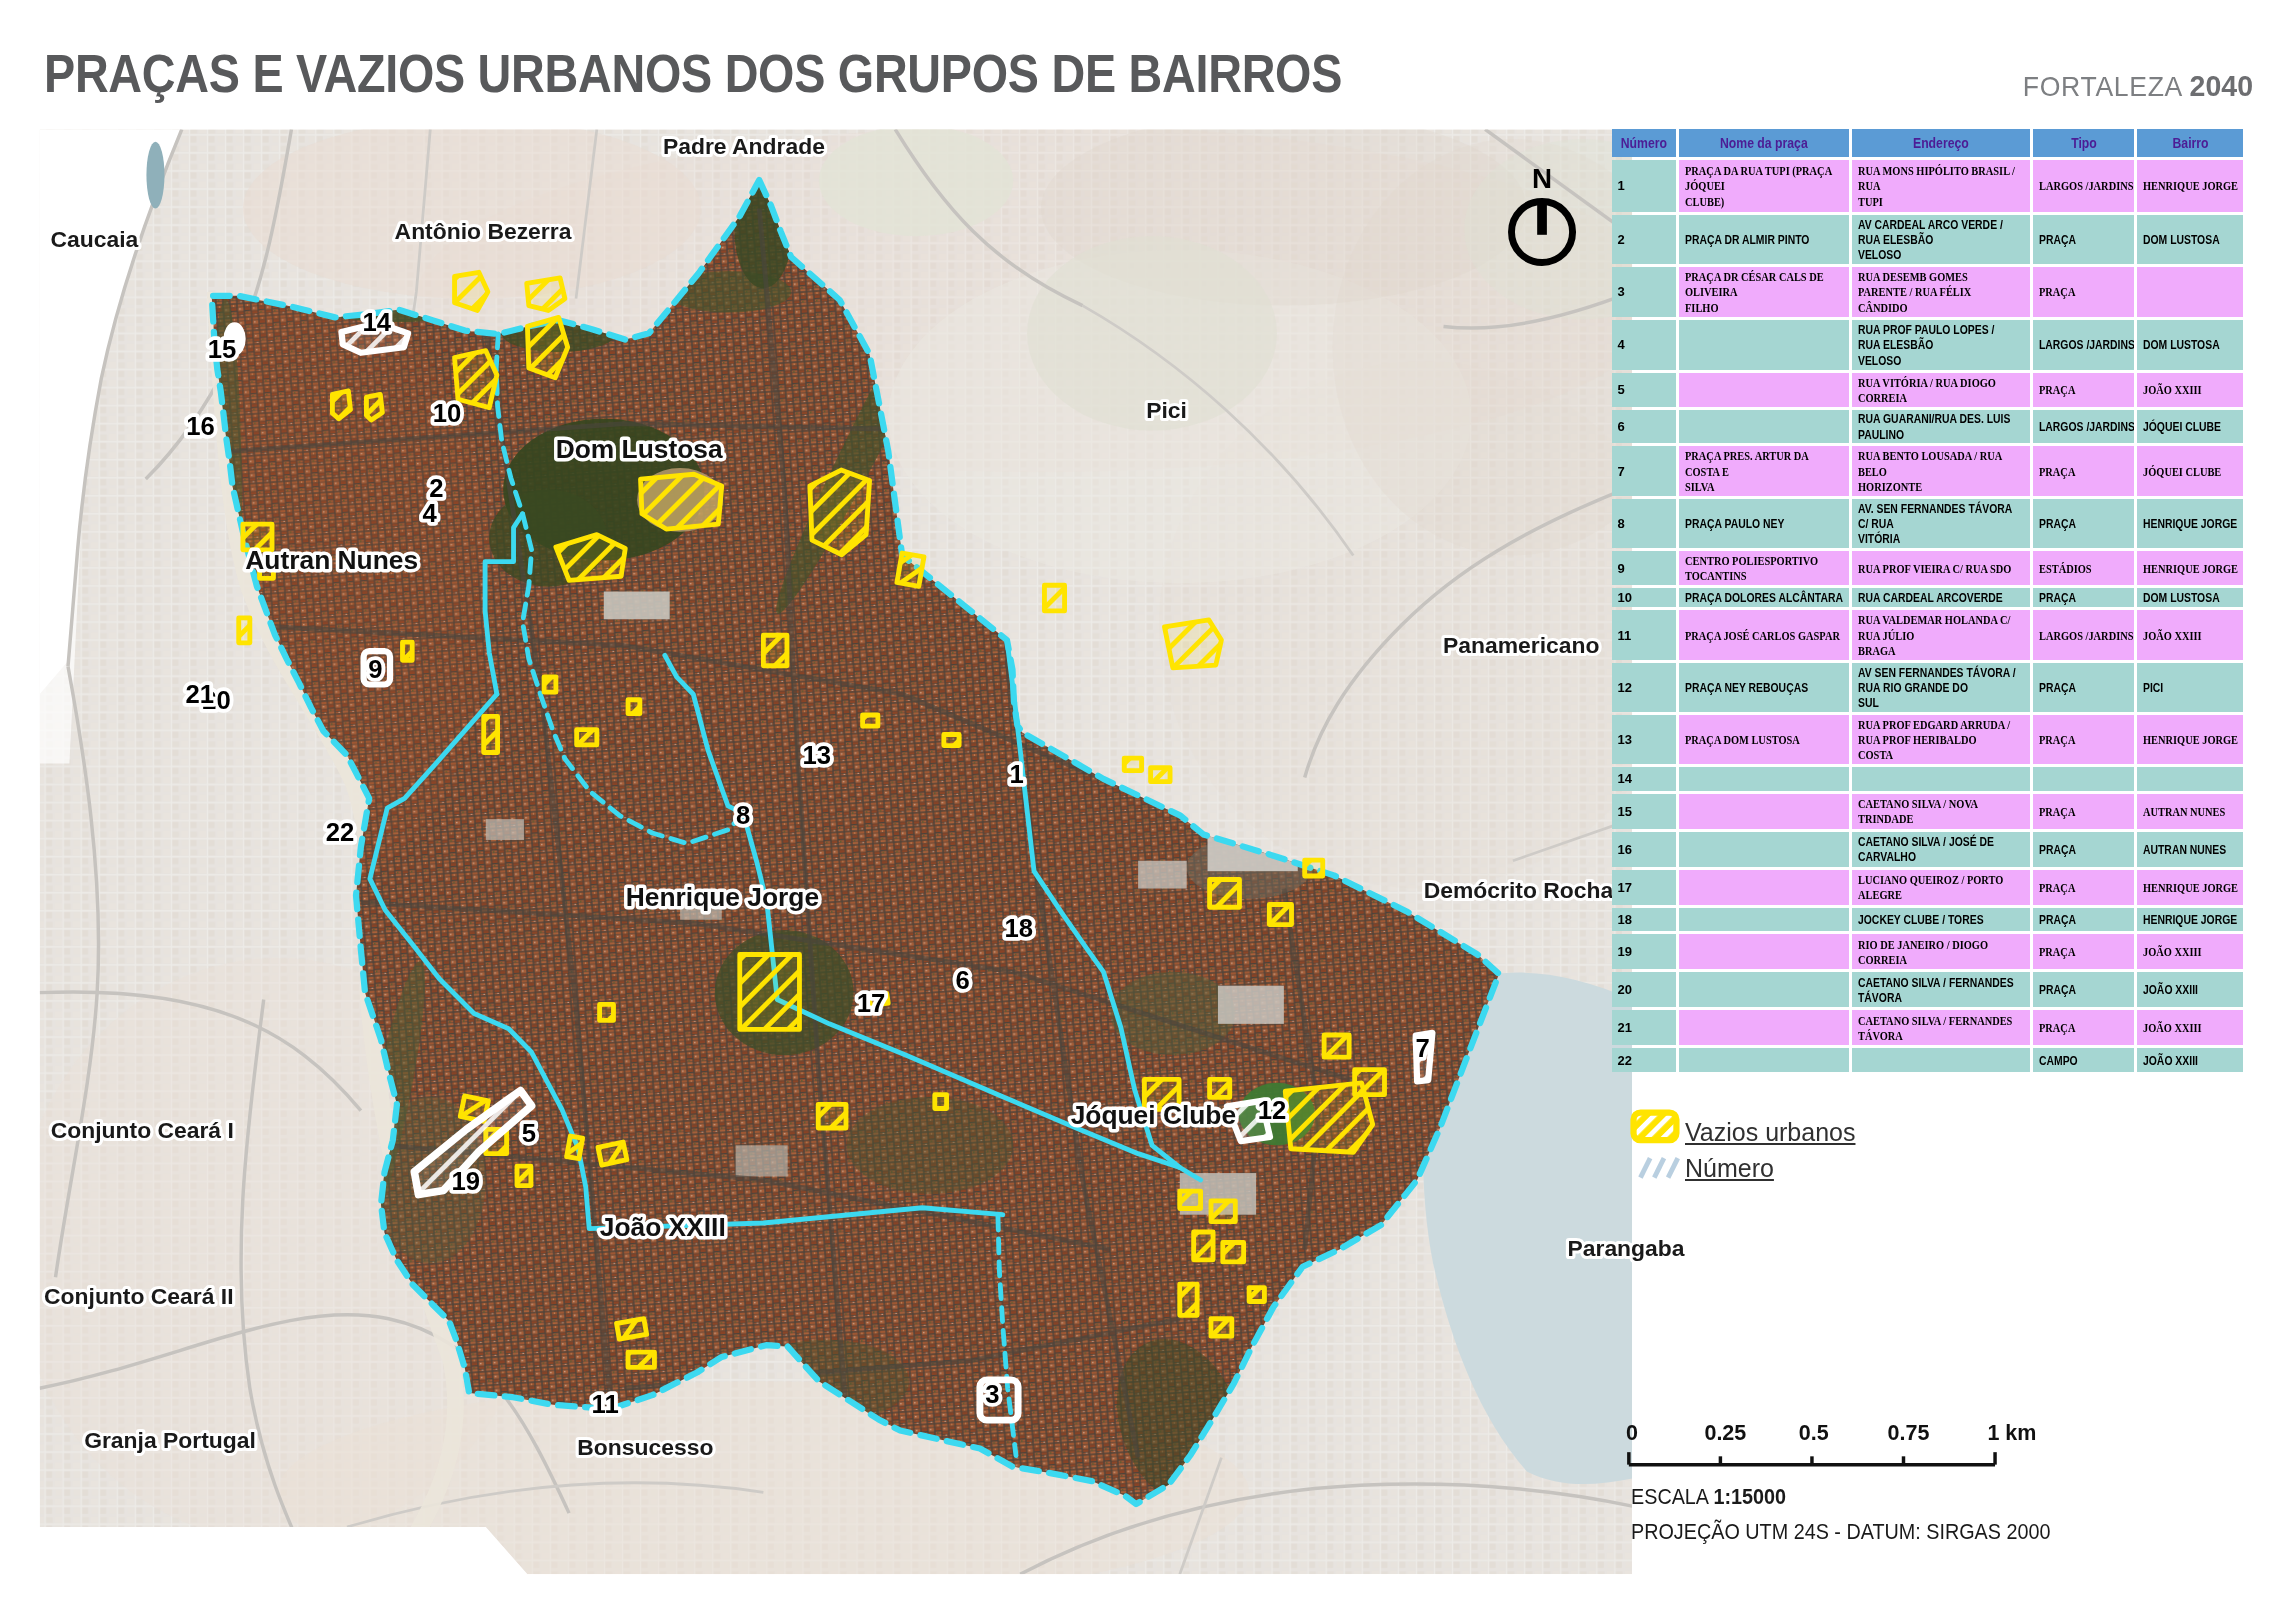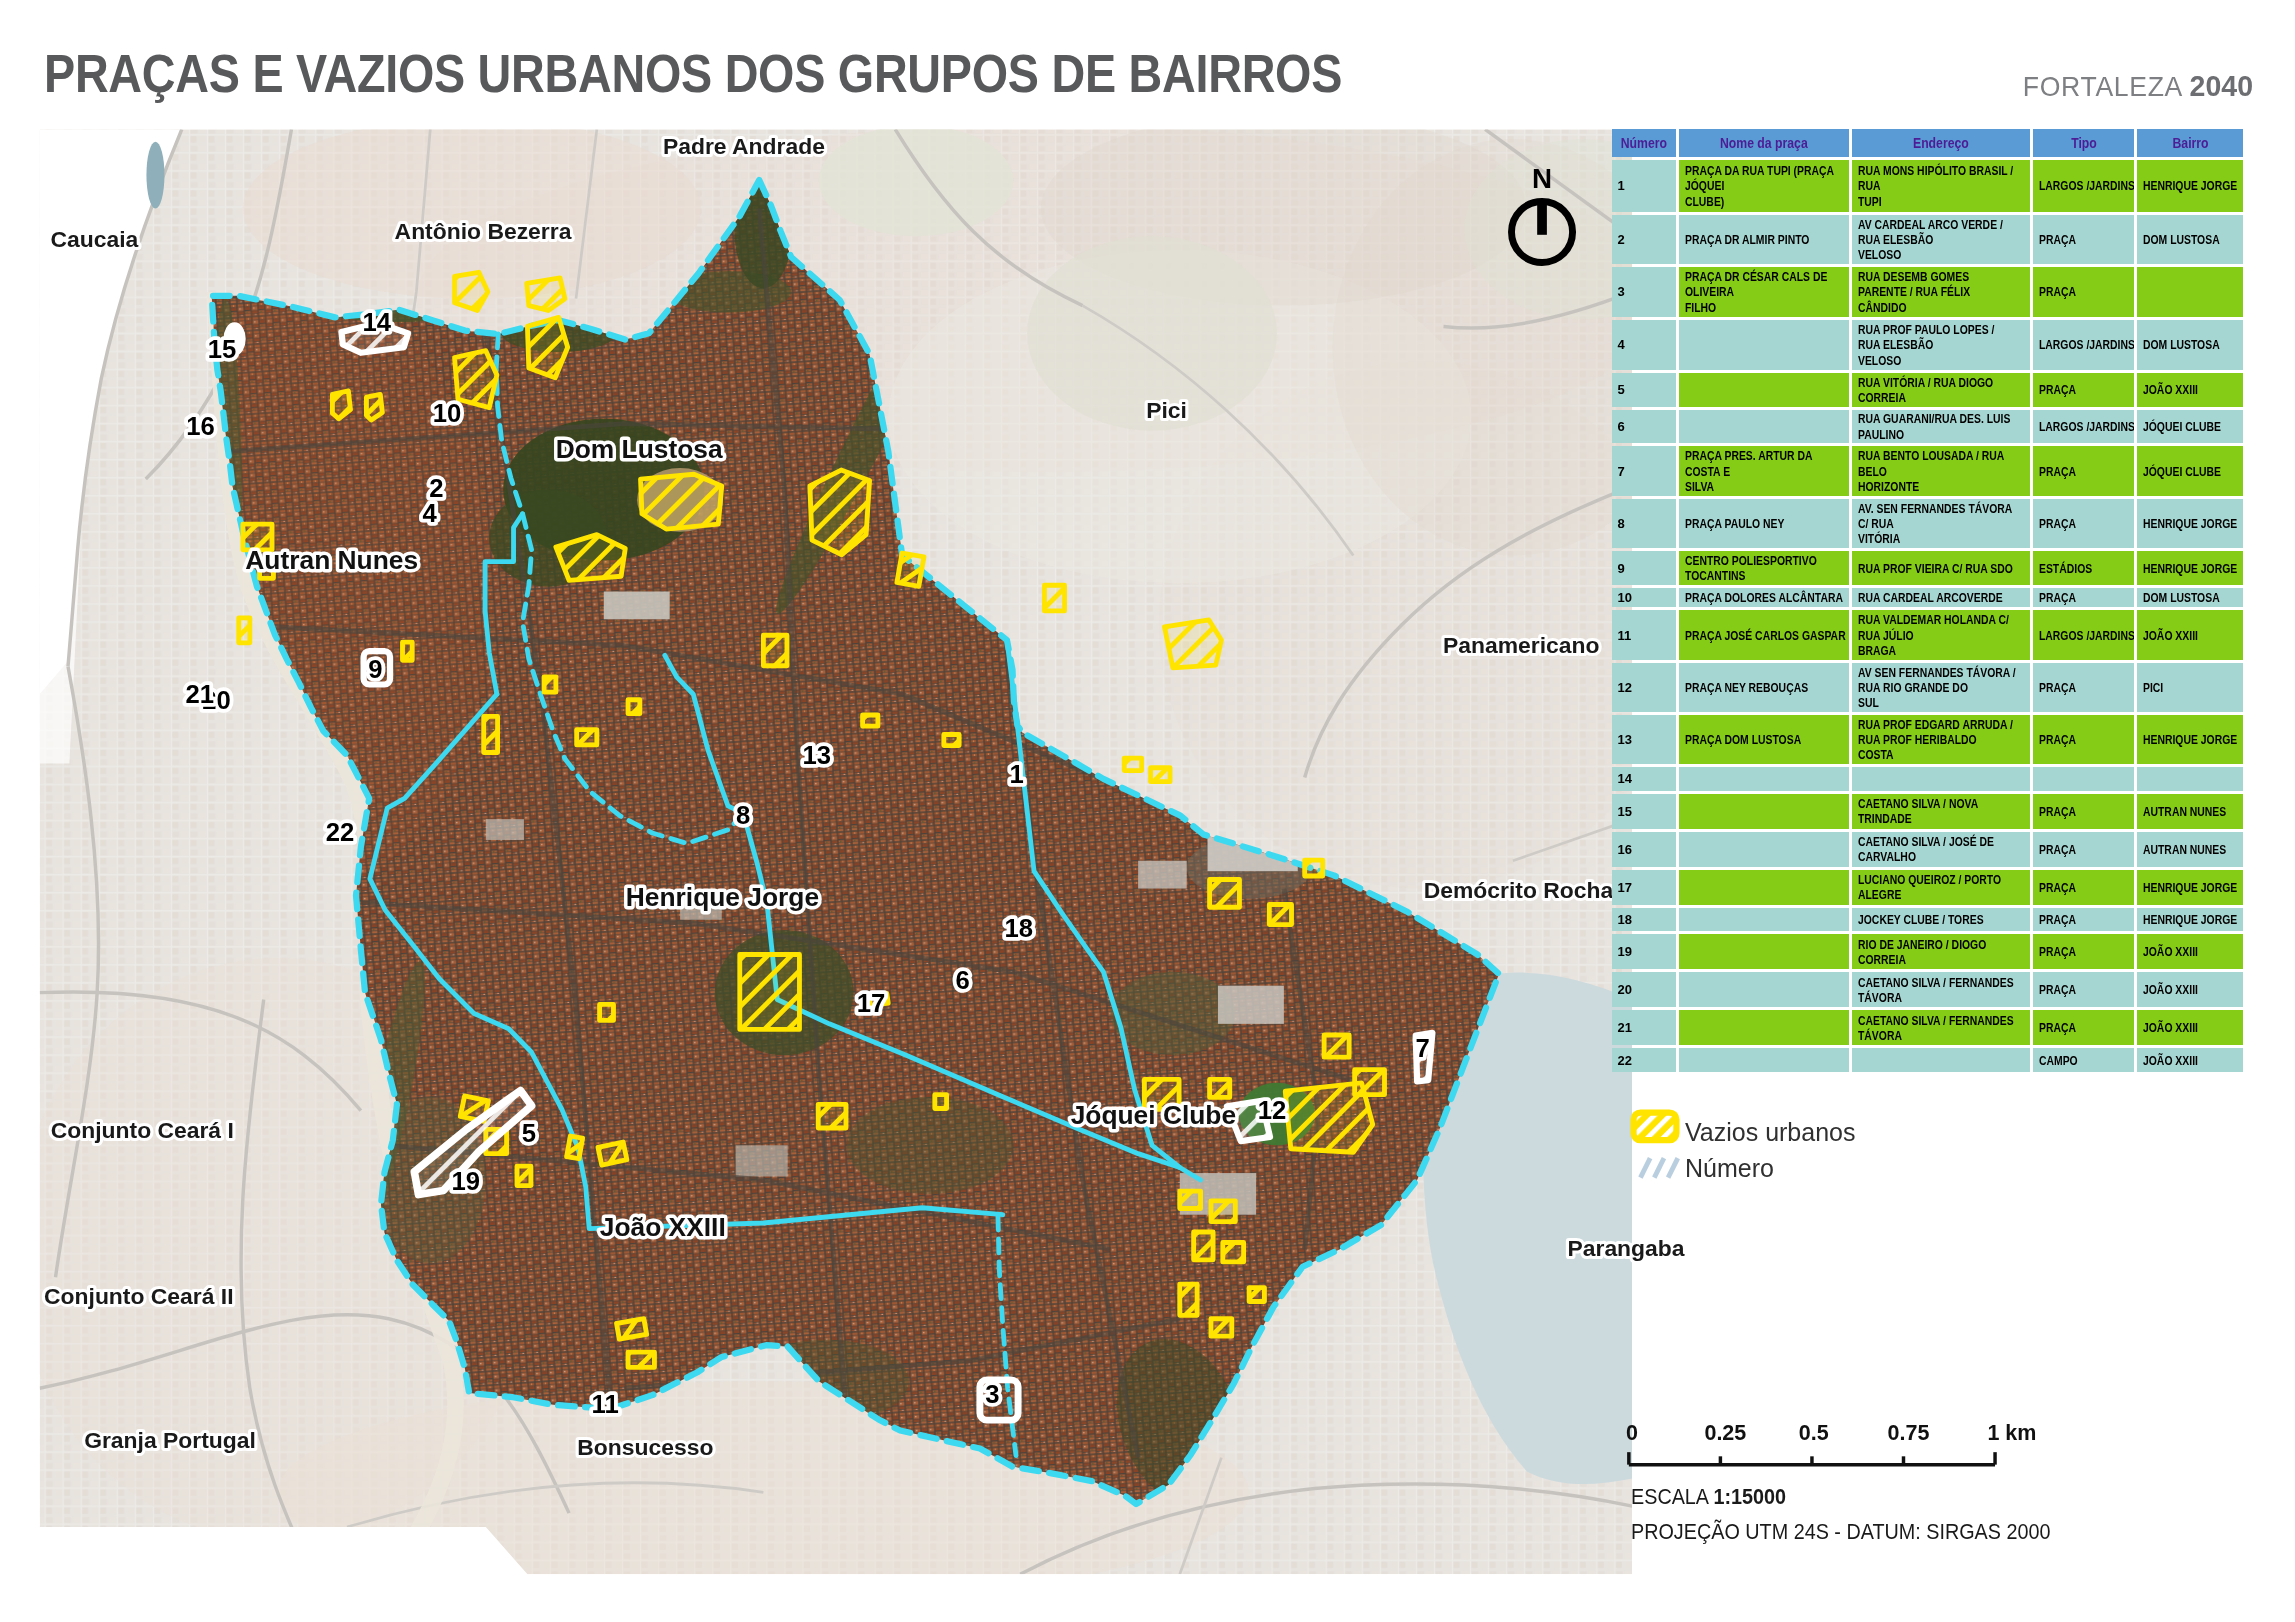--- a/index.html
+++ b/index.html
@@ -11,22 +11,22 @@
   #brand{position:absolute;left:2003px;top:69px;width:250px;text-align:right;white-space:nowrap;
          font-size:28px;color:#7d7f82;letter-spacing:0.7px;transform:scaleX(0.95);transform-origin:right top;}
   #brand b{color:#6d6e71;font-weight:bold;font-size:30px;letter-spacing:0px;}
   
   #tbl{position:absolute;left:1609px;top:126px;border-collapse:separate;border-spacing:3.5px;table-layout:fixed;width:637px;}
   #tbl td,#tbl th{padding:1.4px 4.2px 1.4px 5.6px;font-weight:bold;vertical-align:middle;
       font-size:13px;line-height:1.17;color:#000;overflow:hidden;}
   #tbl .in{display:inline-block;transform:scaleX(0.80);transform-origin:left center;white-space:nowrap;}
   #tbl th{background:#5b9bd5;color:#4c1d95;text-align:center;font-size:15.3px;height:25px;padding:1.4px 1.4px;}
   #tbl td.t{background:#a5d6d2;}
-  #tbl td.w{background:#84cc16;}
-  .leg{position:absolute;font-size:25px;color:#303030;}
+  #tbl td.w{background:#f0abfc;font-family:Liberation Serif, serif;}
+  .leg{position:absolute;font-size:25px;color:#303030;text-decoration:underline;}
   .sctxt{position:absolute;font-size:21.5px;color:#1a1a1a;transform:scaleX(0.92);transform-origin:left top;white-space:nowrap;}
 </style>
 </head>
 <body>
 <svg id="map" width="2295" height="1623" viewBox="0 0 3307 2338" style="position:absolute;left:0;top:0">
  <defs>
   <pattern id="bgblocks" width="26" height="26" patternUnits="userSpaceOnUse">
     <rect width="26" height="26" fill="#e7e3df"></rect>
     <rect x="1" y="1" width="10" height="9" fill="#e9e4de"></rect>
     <rect x="14" y="2" width="10" height="8" fill="#e4dfd8"></rect>

